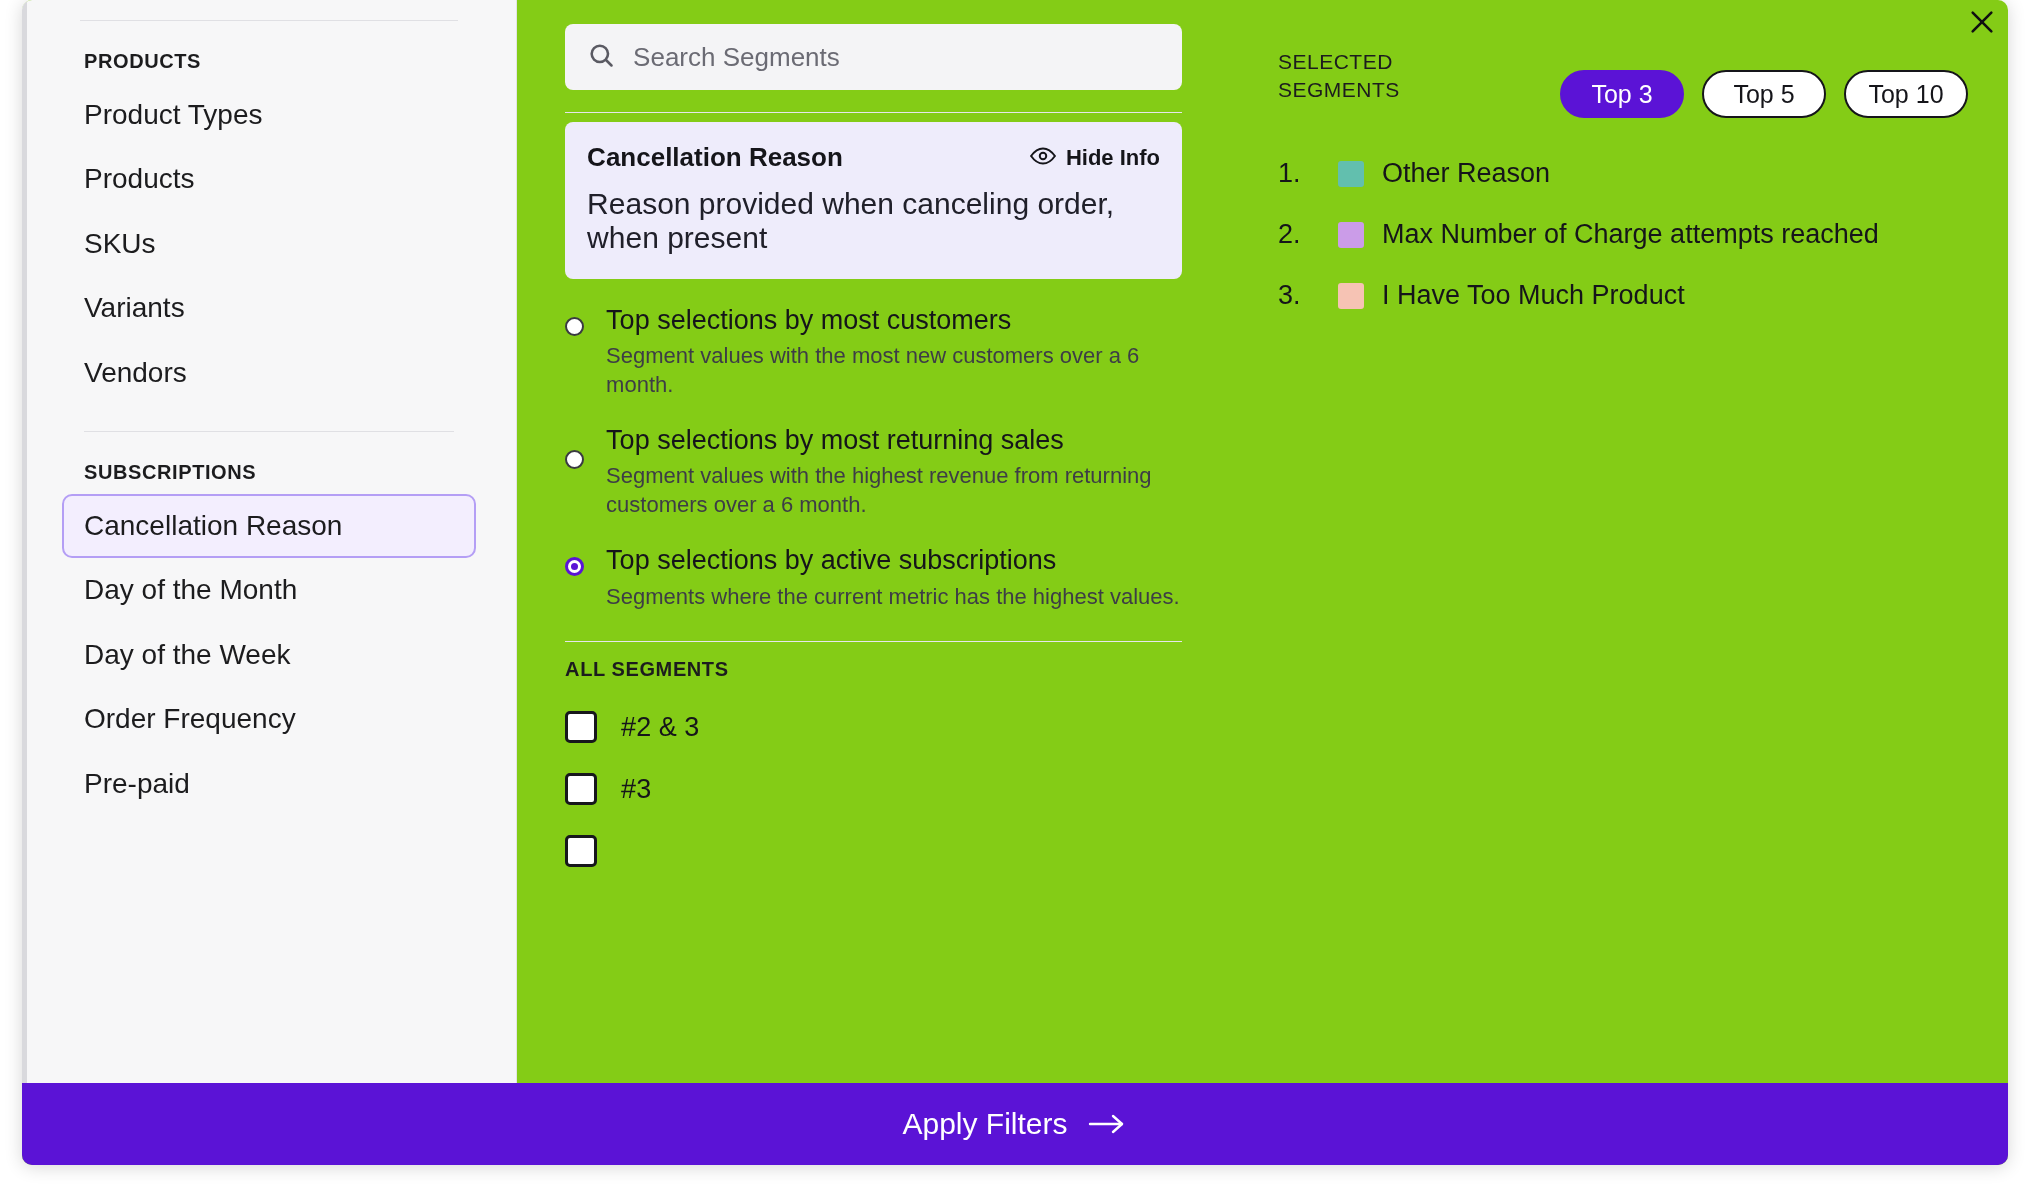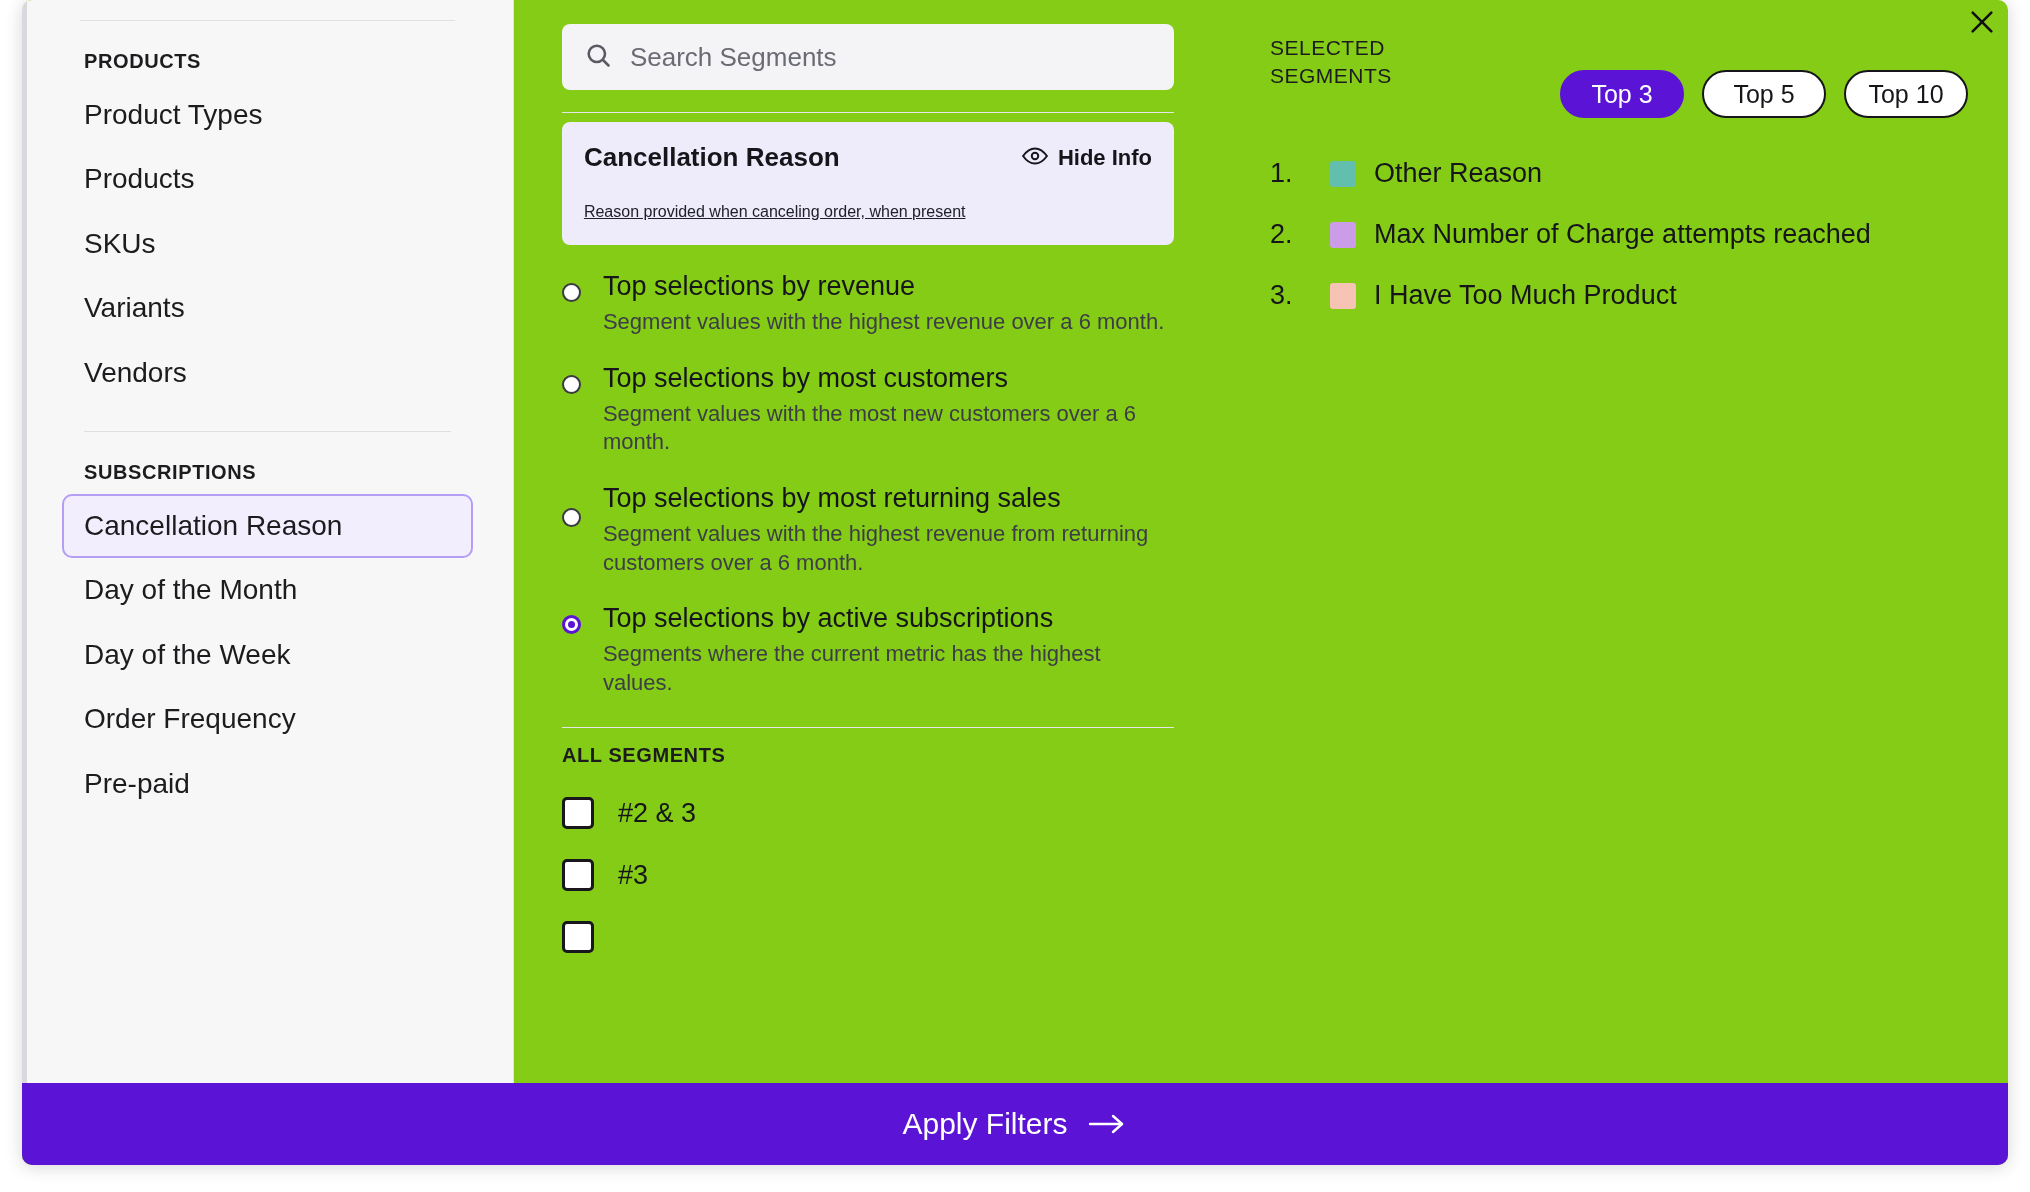--- a/index.html
+++ b/index.html
@@ -155,21 +155,21 @@
   .info-title { font-size: 26px; font-weight: 700; color: #15151a; }
   .hide-info {
     display: flex;
     align-items: center;
     gap: 10px;
     font-size: 22px;
     font-weight: 700;
     color: #15151a;
     cursor: pointer;
   }
-  .info-desc { font-size: 16px; color: #20202a; margin-top: 30px; text-decoration: underline; }
+  .info-desc { font-size: 30px; color: #20202a; margin-top: 14px; }
 
   .group-label {
     font-size: 20px;
     font-weight: 700;
     letter-spacing: 0.6px;
     color: #1c1c1e;
     margin-top: 44px;
     text-transform: uppercase;
   }
 
@@ -225,23 +225,23 @@
 
   
   .right {
     flex: 1;
     height: 100%;
     padding: 30px 40px 0 48px;
     position: relative;
   }
   .right-head {
     display: flex;
-    align-items: flex-start;
+    align-items: center;
     justify-content: flex-start;
-    gap: 40px;
+    gap: 32px;
   }
   .selected-label {
     font-size: 21px;
     letter-spacing: 0.5px;
     color: #1c1c1e;
     text-transform: uppercase;
     line-height: 1.35;
     width: 160px;
     padding-top: 4px;
   }
@@ -354,27 +354,20 @@
                   <circle cx="12" cy="8" r="3"></circle>
                 </svg>
               </span>
               <span>Hide Info</span>
             </div>
           </div>
           <div class="info-desc">Reason provided when canceling order, when present</div>
         </div>
 
 
-        <div class="radio-row">
-          <div class="radio"></div>
-          <div>
-            <div class="radio-title">Top selections by revenue</div>
-            <div class="radio-desc">Segment values with the highest revenue over a 6 month.</div>
-          </div>
-        </div>
 
         <div class="radio-row">
           <div class="radio"></div>
           <div>
             <div class="radio-title">Top selections by most customers</div>
             <div class="radio-desc">Segment values with the most new customers over a 6 month.</div>
           </div>
         </div>
 
         <div class="radio-row mid-align">

